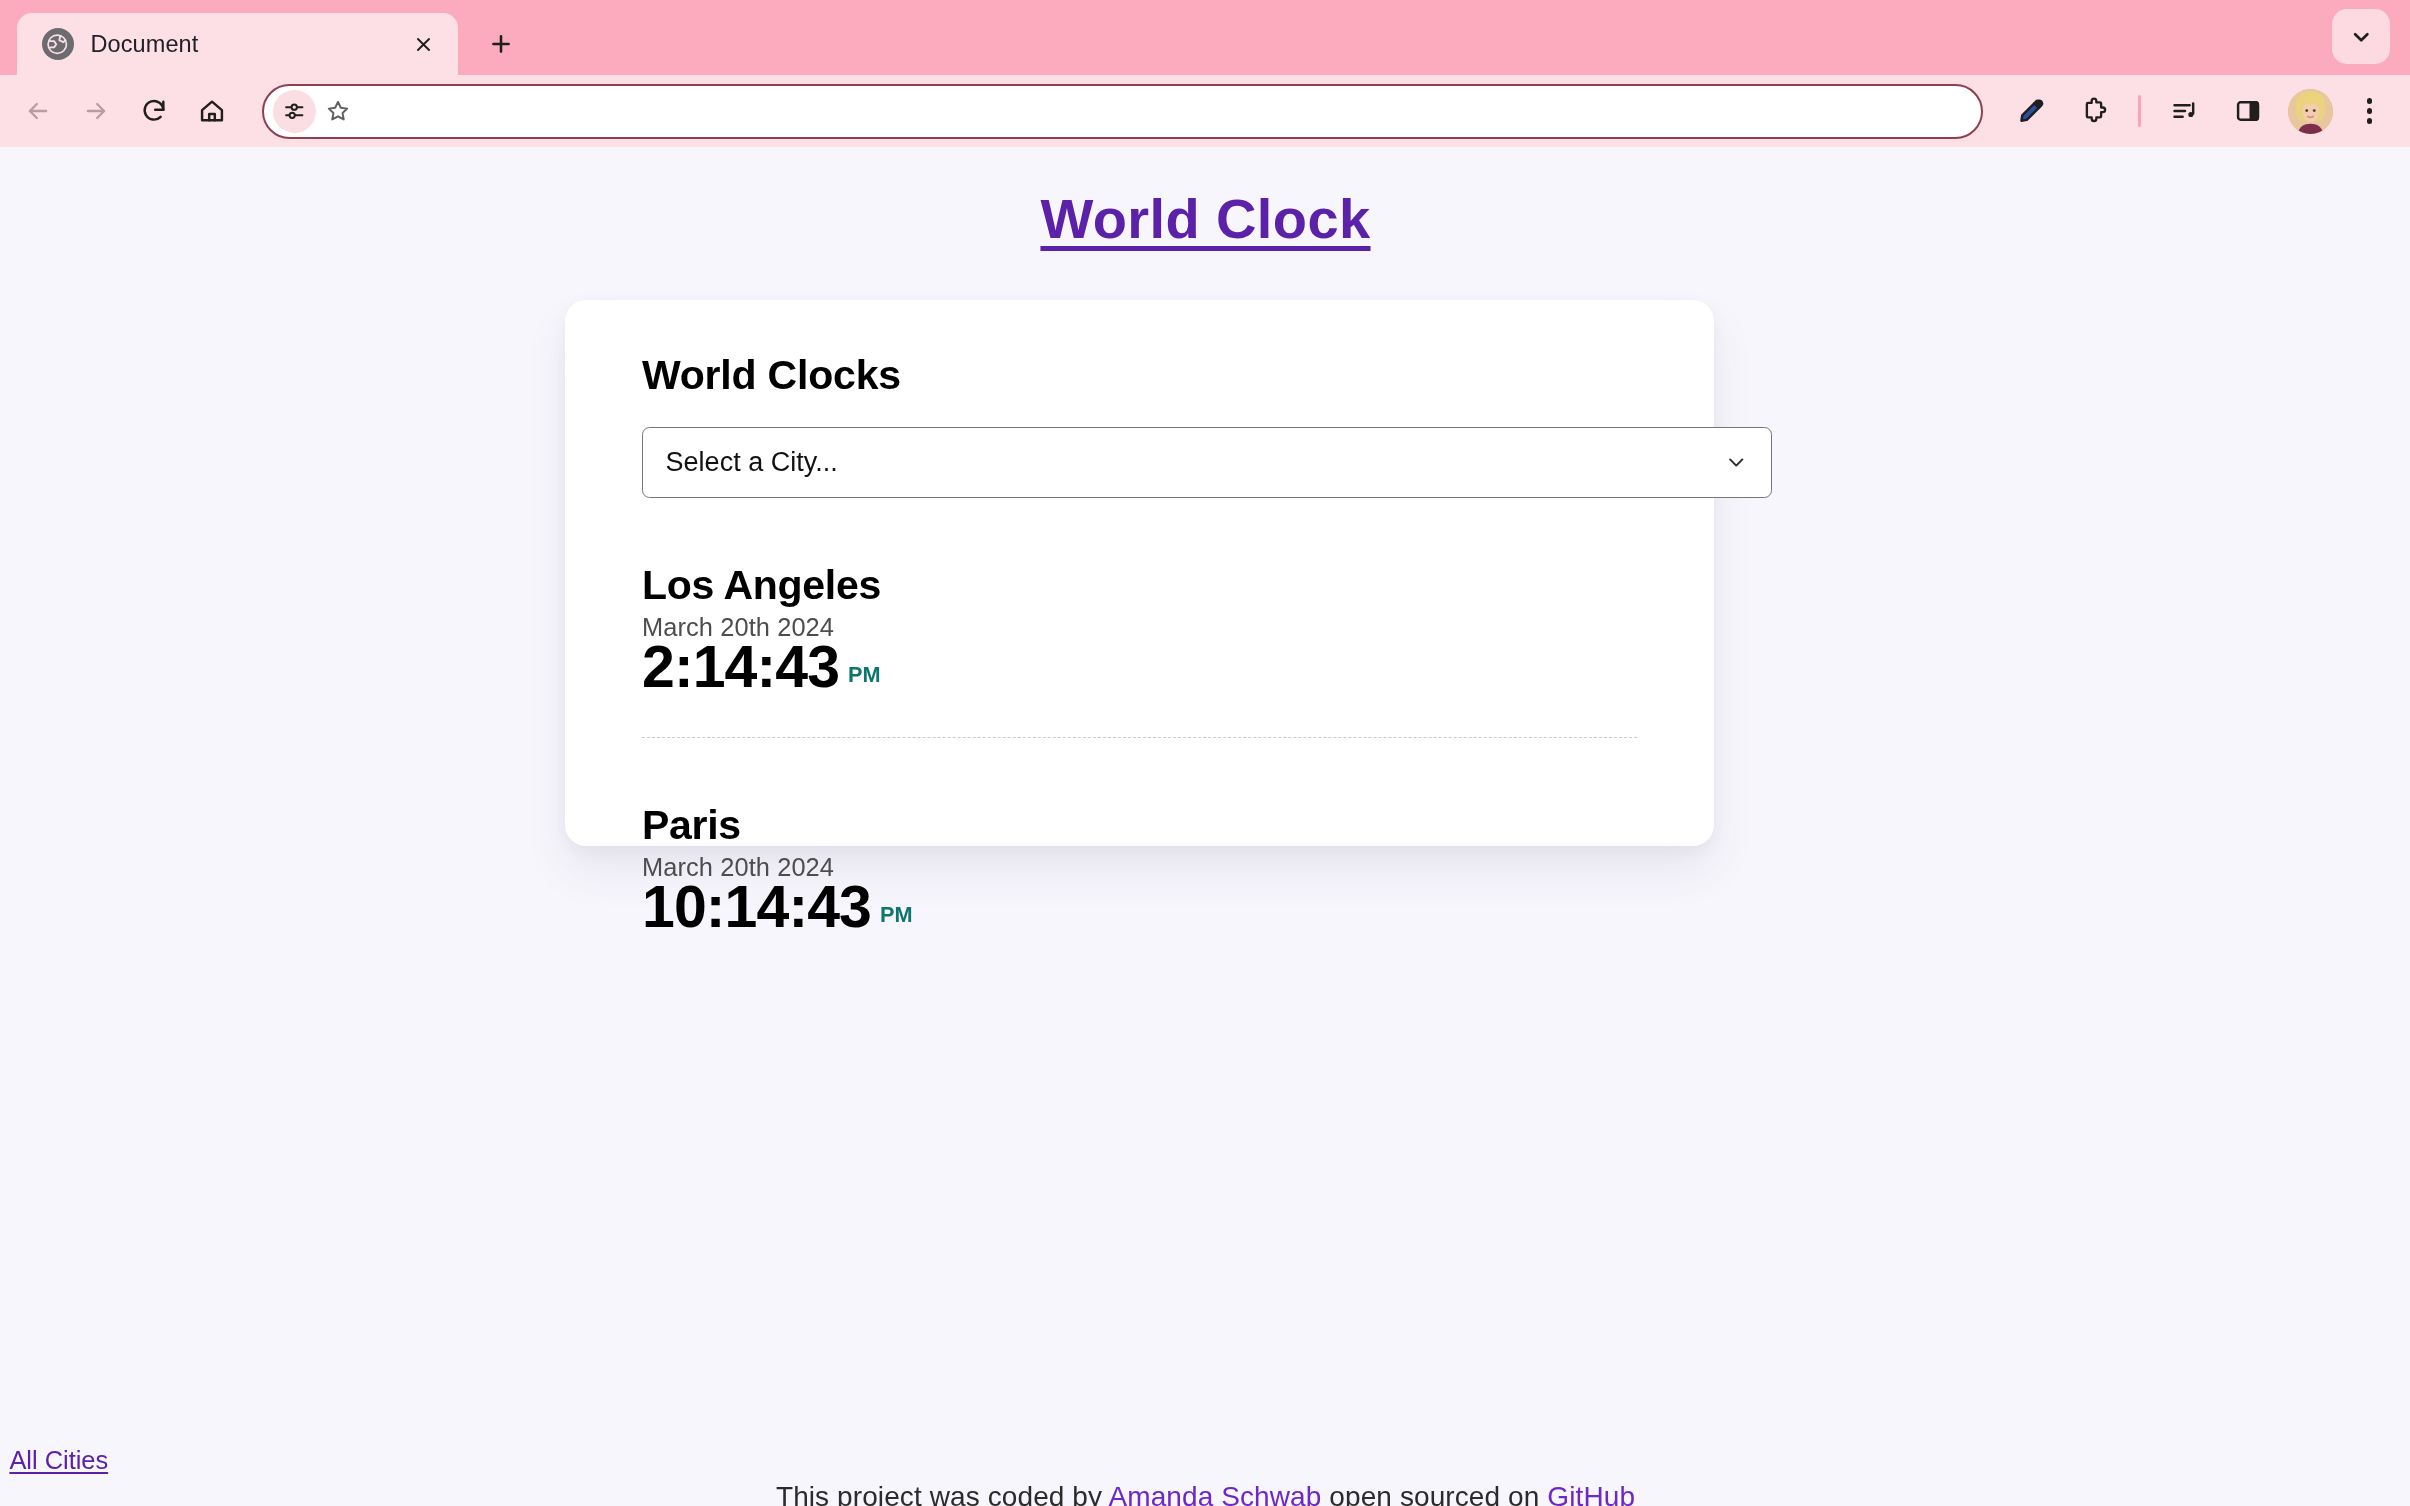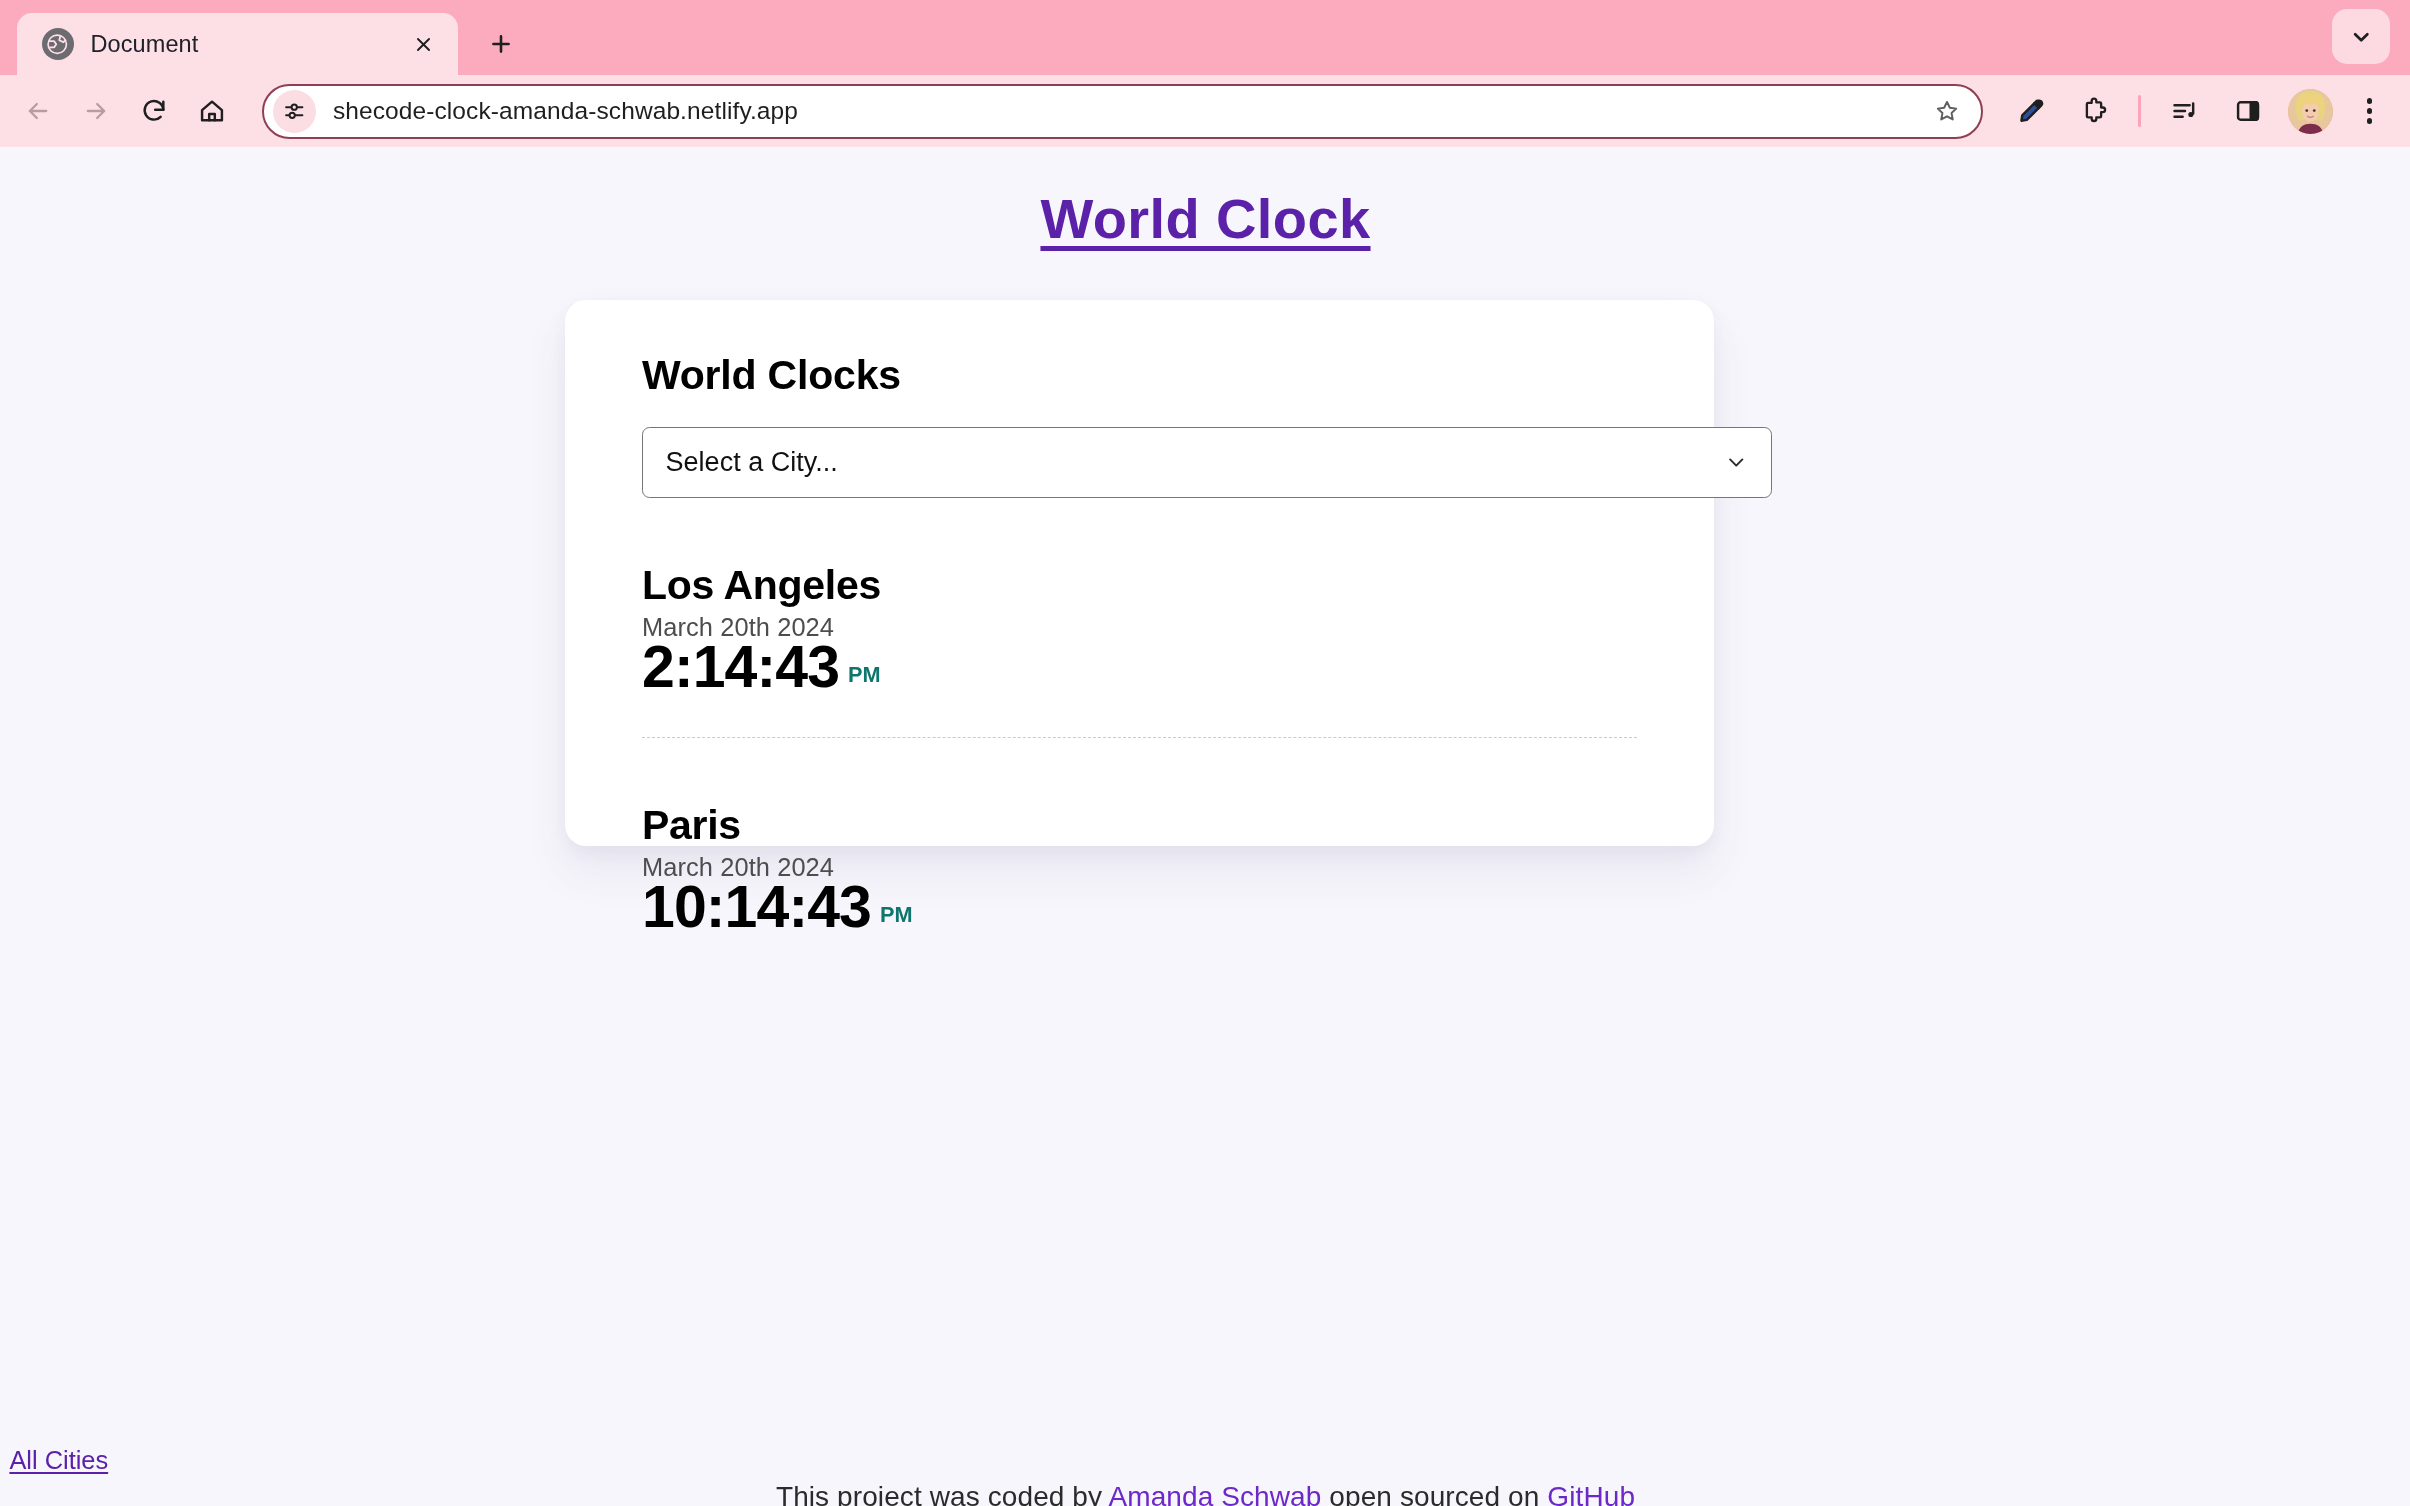--- a/index.html
+++ b/index.html
@@ -281,21 +281,20 @@
 
     <div class="omnibox">
       <span class="site-chip">
         <svg viewBox="0 0 24 24" fill="none" stroke="#1f1f1f" stroke-width="1.9" stroke-linecap="round">
           <path d="M4 8h5M15 8h5"></path>
           <circle cx="12" cy="8" r="2.6"></circle>
           <path d="M4 16h3M13 16h7"></path>
           <circle cx="10" cy="16" r="2.6"></circle>
         </svg>
       </span>
-      <span class="url-text">shecode-clock-amanda-schwab.netlify.app</span>
       <span class="star-btn">
         <svg viewBox="0 0 24 24" fill="none" stroke="#5f5f5f" stroke-width="1.8" stroke-linejoin="round">
           <path d="M12 3.6l2.6 5.4 5.9.8-4.3 4.1 1.1 5.9-5.3-2.9-5.3 2.9 1.1-5.9L3.5 9.8l5.9-.8z"></path>
         </svg>
       </span>
     </div>
 
     <div class="tb-icon">
       <svg viewBox="0 0 24 24" fill="none" stroke="#1f1f1f" stroke-width="2.1" stroke-linecap="round" stroke-linejoin="round">
         <path d="M18.5 3.2a2.4 2.4 0 0 1 2.4 3.9l-2.2 2.2-3.9-3.9 2.1-2.1a2.4 2.4 0 0 1 1.6-.1z" fill="#1f1f1f"></path>

